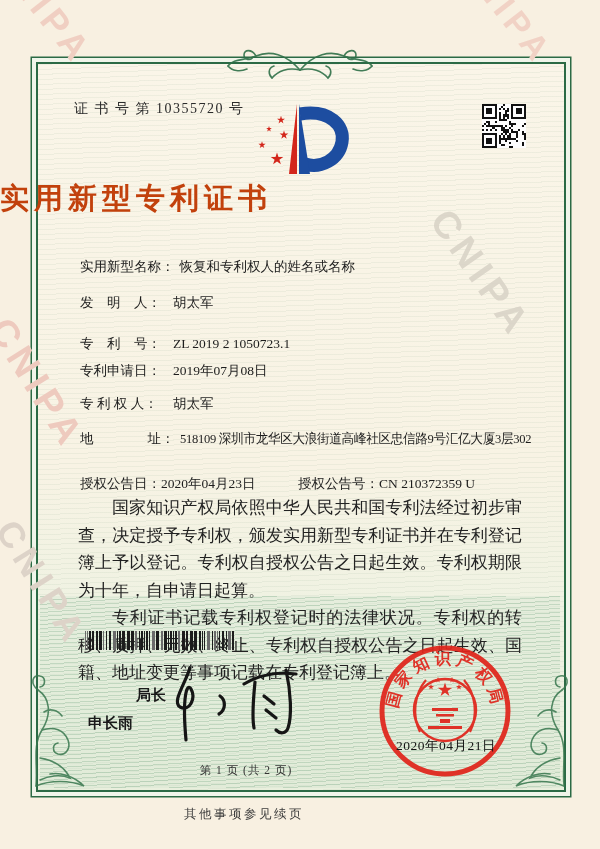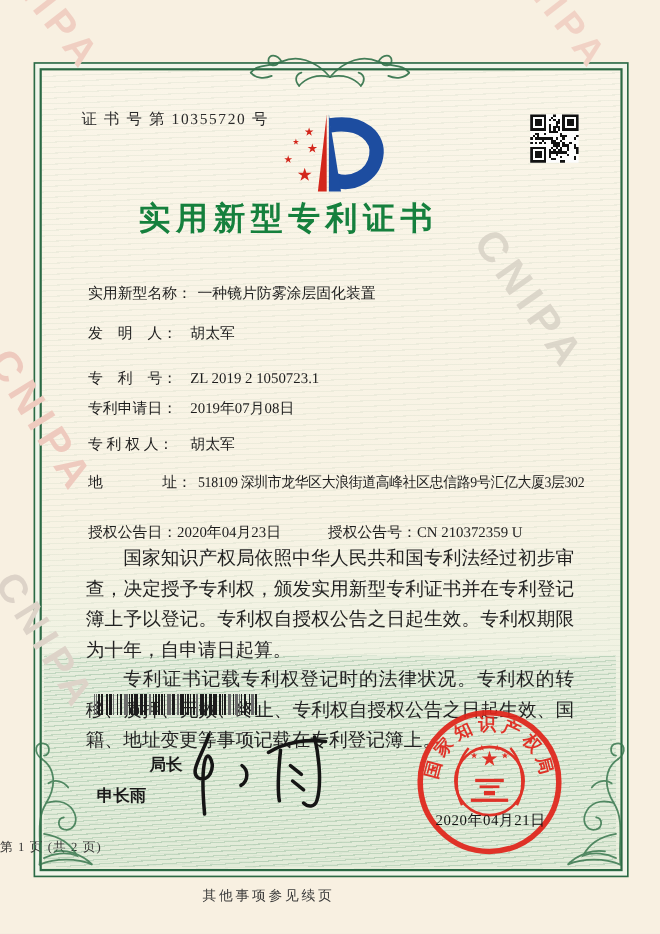--- a/index.html
+++ b/index.html
@@ -22,22 +22,22 @@
       letter-spacing:6px;z-index:1;pointer-events:none;white-space:nowrap;}
   #wm-tl{top:-16px;left:-28px;transform:rotate(52deg);color:#f0cfc2;font-size:36px;}
   #wm-tr{top:-12px;left:438px;transform:rotate(52deg);color:#f1d2c5;font-size:34px;}
   #wm-ml{top:362px;left:-36px;transform:rotate(58deg);color:#eecabe;font-size:38px;}
   #wm-mr{top:252px;left:408px;transform:rotate(55deg);color:#d8d2c6;font-size:38px;opacity:.85;}
   #wm-bl{top:562px;left:-28px;transform:rotate(58deg);color:#ddd3c8;font-size:36px;}
   
   #cert-no{position:absolute;left:74px;top:100px;font-size:14px;letter-spacing:1.5px;color:#2b2b2b;z-index:2;}
   #logo{position:absolute;left:248px;top:98px;z-index:2;}
   #qr{position:absolute;left:482px;top:104px;z-index:2;}
-  #title{position:absolute;left:0;top:179px;width:524px;text-align:center;font-size:29px;
-      font-weight:700;letter-spacing:5px;color:#15803d;z-index:2;}
+  #title{position:absolute;left:0;top:179px;width:524px;font-size:29px;
+      font-weight:700;letter-spacing:5px;color:#c2410c;z-index:2;}
   
   .row{position:absolute;left:80px;font-size:13.5px;color:#1d1d1d;z-index:2;white-space:nowrap;}
   .row .lab{display:inline-block;min-width:88px;}
   .row .val{margin-left:5px;}
   #row-name{top:258px;} #row-inventor{top:294px;} #row-patno{top:335px;}
   #row-appdate{top:362px;} #row-patentee{top:395px;} #row-address{top:430px;}
   #row-address .val{display:inline-block;transform:scaleX(0.93);transform-origin:0 50%;letter-spacing:-0.3px;}
   #row-grant{top:465px;margin-top:10px;}
   #row-grant .col2{position:absolute;left:218px;top:0;white-space:nowrap;}
   
@@ -46,21 +46,21 @@
   
   #barcode{position:absolute;left:85px;top:631px;z-index:2;}
   
   .official{position:absolute;left:88px;font-family:"Liberation Sans","DejaVu Sans",sans-serif;
       font-weight:600;font-size:15px;color:#1a1a1a;z-index:3;}
   #official-title{top:686px;margin-left:48px;} #official-name{top:714px;}
   #signature{position:absolute;left:158px;top:662px;z-index:3;}
   #seal{position:absolute;left:374px;top:640px;z-index:3;opacity:.93;}
   #seal-date{position:absolute;left:368px;top:737px;width:156px;text-align:center;
       font-size:13.5px;color:#141414;z-index:4;letter-spacing:0.5px;}
-  #page-number{position:absolute;left:0;top:763px;width:492px;
+  #page-number{position:absolute;left:0;top:763px;width:492px;text-align:center;
       font-size:11.5px;letter-spacing:1px;color:#333;z-index:2;}
   #footer-note{position:absolute;left:0;top:806px;width:488px;text-align:center;
       font-size:12.5px;letter-spacing:2.5px;color:#3a3a3a;z-index:2;}
   
   #orn-top{position:absolute;left:222px;top:40px;z-index:2;}
   .flourish{position:absolute;top:668px;z-index:2;}
   #flourish-left{left:30px;}
   #flourish-right{left:438px;transform:scaleX(-1);}
 </style>
 </head>
@@ -212,21 +212,21 @@
       <rect x="9" y="19" width="1" height="1" fill="#111"></rect>
       <rect x="10" y="19" width="1" height="1" fill="#111"></rect>
       <rect x="19" y="19" width="1" height="1" fill="#111"></rect>
       <rect x="13" y="20" width="1" height="1" fill="#111"></rect>
       <rect x="14" y="20" width="1" height="1" fill="#111"></rect>
     </svg>
 
   <div id="title">实用新型专利证书</div>
 
   <div class="row" id="row-name">
-    <span class="lab">实用新型名称：</span><span class="val">一种镜片防雾涂层固化装置</span>
+    <span class="lab">实用新型名称：</span><span class="val">恢复和专利权人的姓名或名称</span>
   </div>
   <div class="row" id="row-inventor">
     <span class="lab">发　明　人：</span><span class="val">胡太军</span>
   </div>
   <div class="row" id="row-patno">
     <span class="lab">专　利　号：</span><span class="val">ZL 2019 2 1050723.1</span>
   </div>
   <div class="row" id="row-appdate">
     <span class="lab">专利申请日：</span><span class="val">2019年07月08日</span>
   </div>

